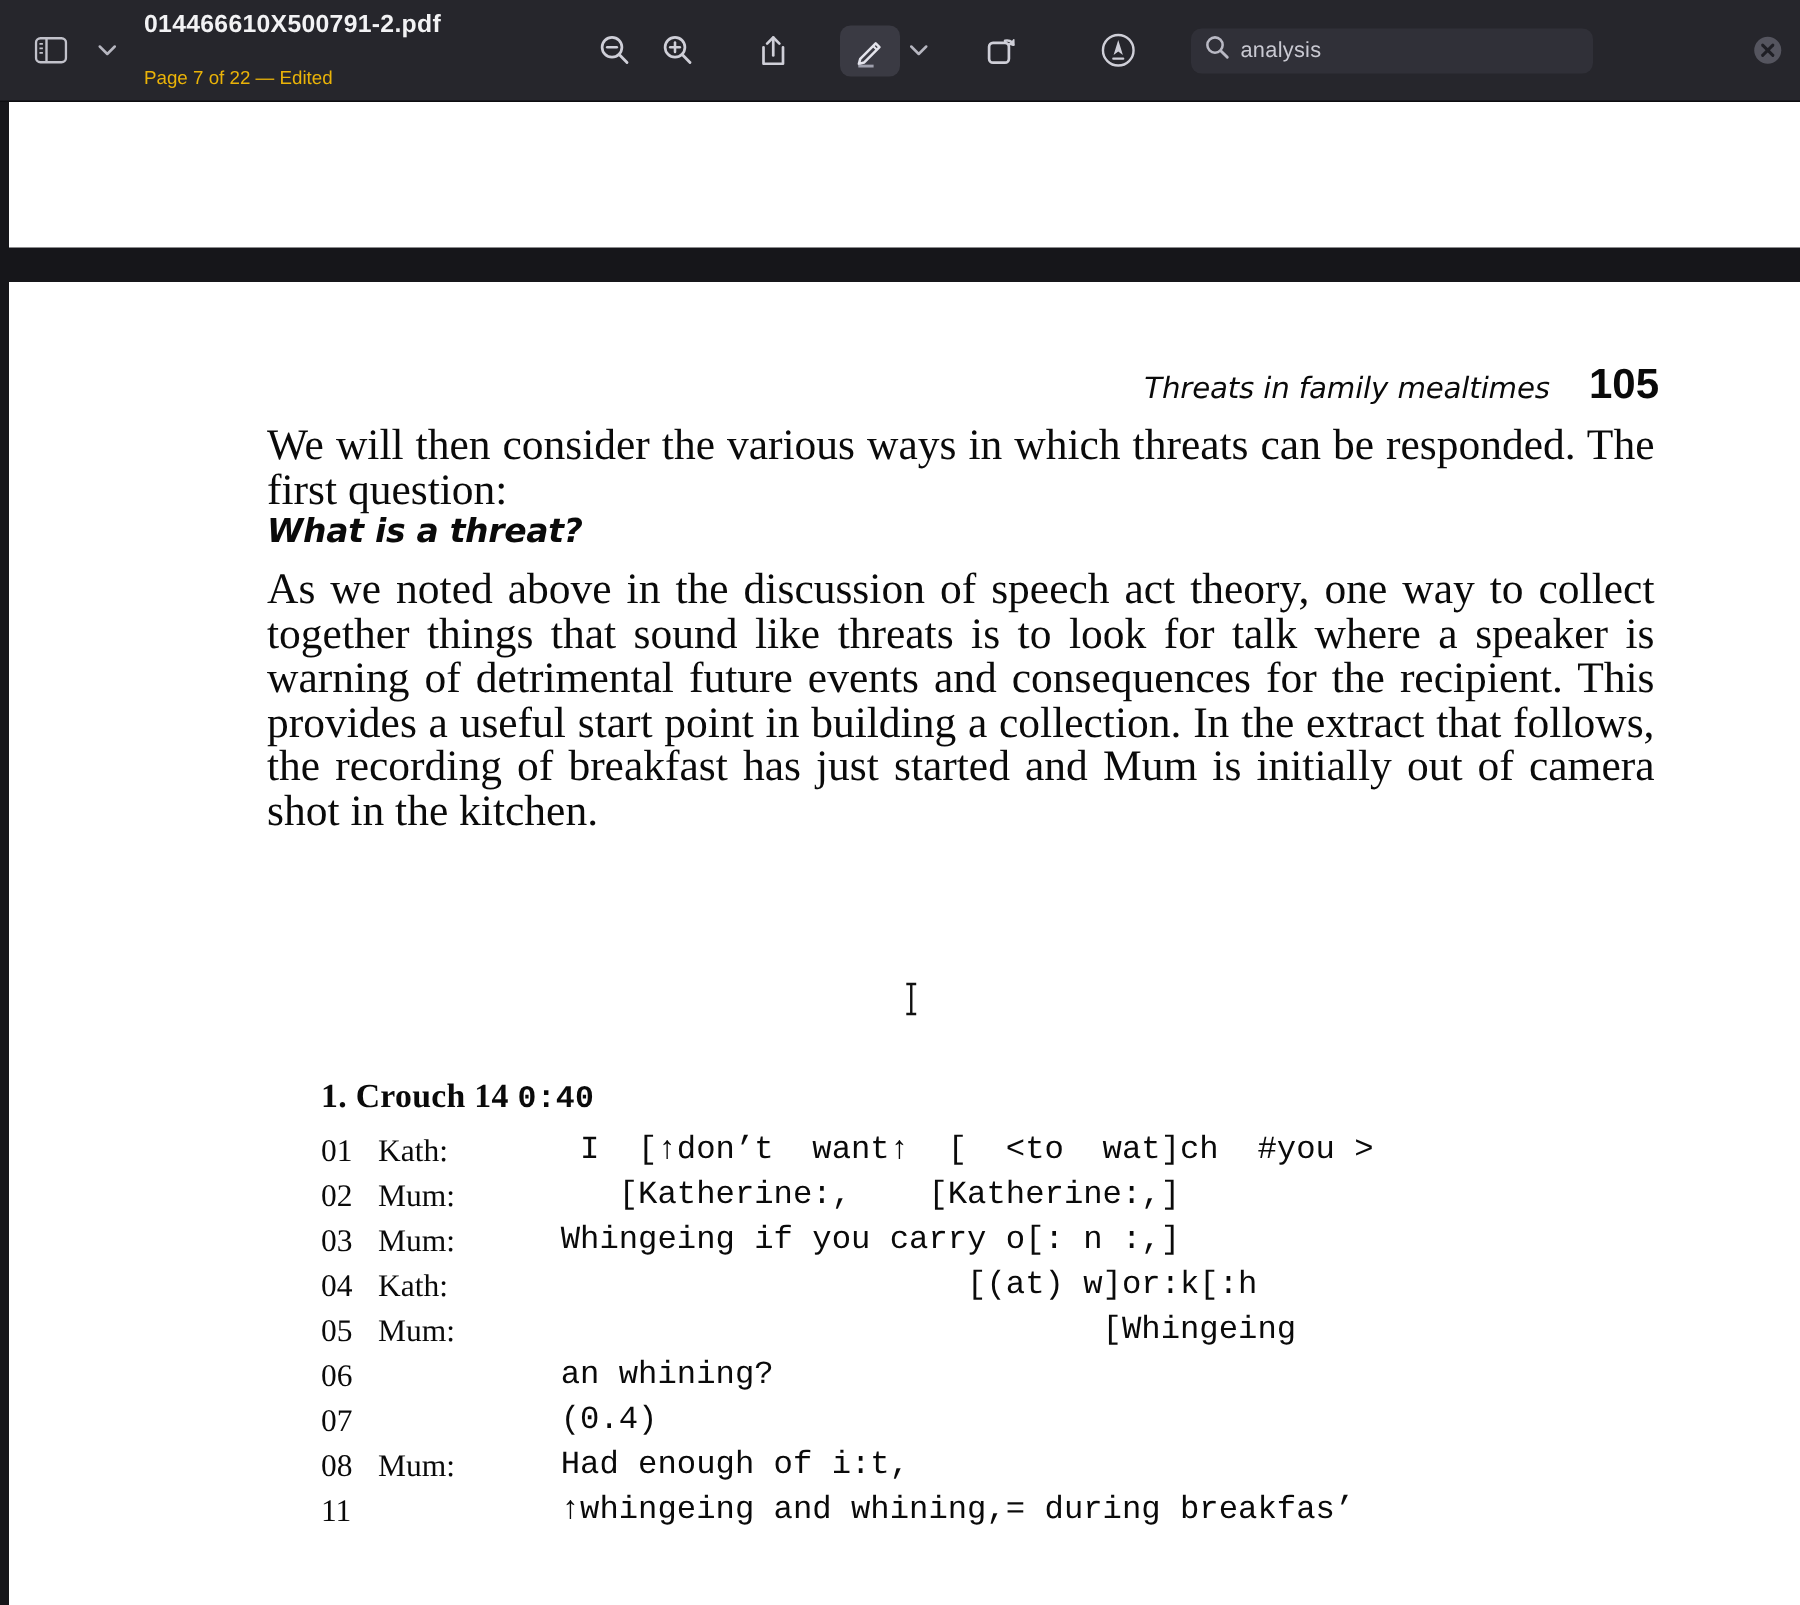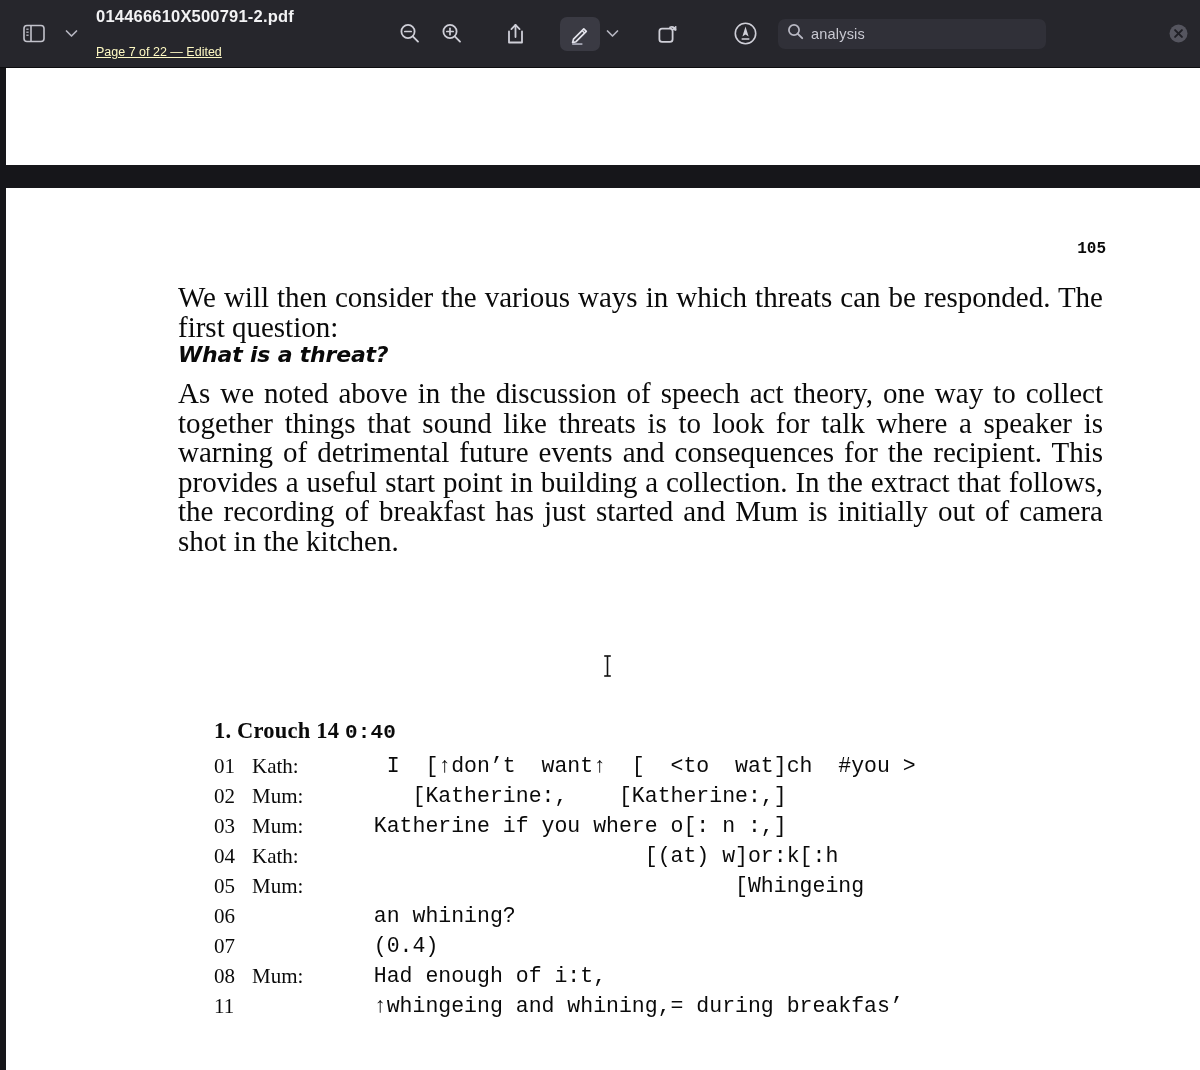--- a/index.html
+++ b/index.html
@@ -38,37 +38,36 @@
     line-height: 1.18;
   }
   .doc-title {
     color: #f2f2f4;
     font-size: 16.5px;
     font-weight: bold;
     letter-spacing: 0.2px;
     white-space: nowrap;
   }
   .doc-sub {
-    color: #fef9c3;
+    color: #eab308;
     font-size: 12.5px;
     margin-top: 19px;
     white-space: nowrap;
-    text-decoration: underline;
   }
 
   .tb-center {
     display: flex; align-items: center;
     margin-left: 96px;
     gap: 24px;
   }
   .tb-center .grp { display: flex; align-items: center; gap: 2px; }
 
   .tb-right {
     display: flex; align-items: center;
-    margin-left: 38px; gap: 12px;
+    margin-left: 38px; gap: 28px;
   }
 
   
   #search-field {
     display: flex; align-items: center;
     width: 268px; height: 30px;
     background: #303038;
     border-radius: 7px;
     padding: 0 9px;
     gap: 7px;
@@ -114,22 +113,22 @@
     white-space: nowrap;
   }
   .rh-title {
     font-family: "DejaVu Sans", sans-serif;
     font-style: italic;
     font-size: 19.5px;
     font-weight: 500;
     letter-spacing: -0.1px;
   }
   .rh-page {
-    font-family: Liberation Mono, monospace;
-    font-size: 16px;
+    font-family: Liberation Sans, sans-serif;
+    font-size: 28px;
     font-weight: 600;
     text-align: right;
   }
 
   .body-col {
     position: absolute;
     left: 172px; top: 95px;
     width: 925px;
   }
   p.body {
@@ -307,35 +306,36 @@
 </div>
 
 <div id="doc-area">
 
   <div class="page" id="page-prev"></div>
 
   <div class="page" id="page-current">
     <div class="page-inner">
 
       <div class="running-head">
+        <span class="rh-title">Threats in family mealtimes</span>
         <span class="rh-page">105</span>
       </div>
 
       <div class="body-col">
         <p class="body">We will then consider the various ways in which threats can be responded. The first question:</p>
         <div class="sec-head">What is a threat?</div>
         <p class="body gap-para">As we noted above in the discussion of speech act theory, one way to collect together things that sound like threats is to look for talk where a speaker is warning of detrimental future events and consequences for the recipient. This provides a useful start point in building a collection. In the extract that follows, the recording of breakfast has just started and Mum is initially out of camera shot in the kitchen.</p>
       </div>
 
       <div class="transcript">
         <div class="tr-head"><span>1. Crouch 14 </span><span class="mono-bit">0:40</span></div>
         <div id="transcript-lines">
             <div class="tr-line"><span class="tr-num">01</span><span class="tr-spk">Kath:</span><span class="tr-txt">   I  [↑don’t  want↑  [  &lt;to  wat]ch  #you &gt;</span></div>
             <div class="tr-line"><span class="tr-num">02</span><span class="tr-spk">Mum:</span><span class="tr-txt">     [Katherine:,    [Katherine:,]</span></div>
-            <div class="tr-line"><span class="tr-num">03</span><span class="tr-spk">Mum:</span><span class="tr-txt">  Katherine if you where o[: n :,]</span></div>
+            <div class="tr-line"><span class="tr-num">03</span><span class="tr-spk">Mum:</span><span class="tr-txt">  Whingeing if you carry o[: n :,]</span></div>
             <div class="tr-line"><span class="tr-num">04</span><span class="tr-spk">Kath:</span><span class="tr-txt">                       [(at) w]or:k[:h</span></div>
             <div class="tr-line"><span class="tr-num">05</span><span class="tr-spk">Mum:</span><span class="tr-txt">                              [Whingeing</span></div>
             <div class="tr-line"><span class="tr-num">06</span><span class="tr-spk"></span><span class="tr-txt">  an whining?</span></div>
             <div class="tr-line"><span class="tr-num">07</span><span class="tr-spk"></span><span class="tr-txt">  (0.4)</span></div>
             <div class="tr-line"><span class="tr-num">08</span><span class="tr-spk">Mum:</span><span class="tr-txt">  Had enough of i:t,</span></div>
             <div class="tr-line"><span class="tr-num">11</span><span class="tr-spk"></span><span class="tr-txt">  ↑whingeing and whining,= during breakfas’</span></div>
           </div>
       </div>
 
       <div id="text-caret">

